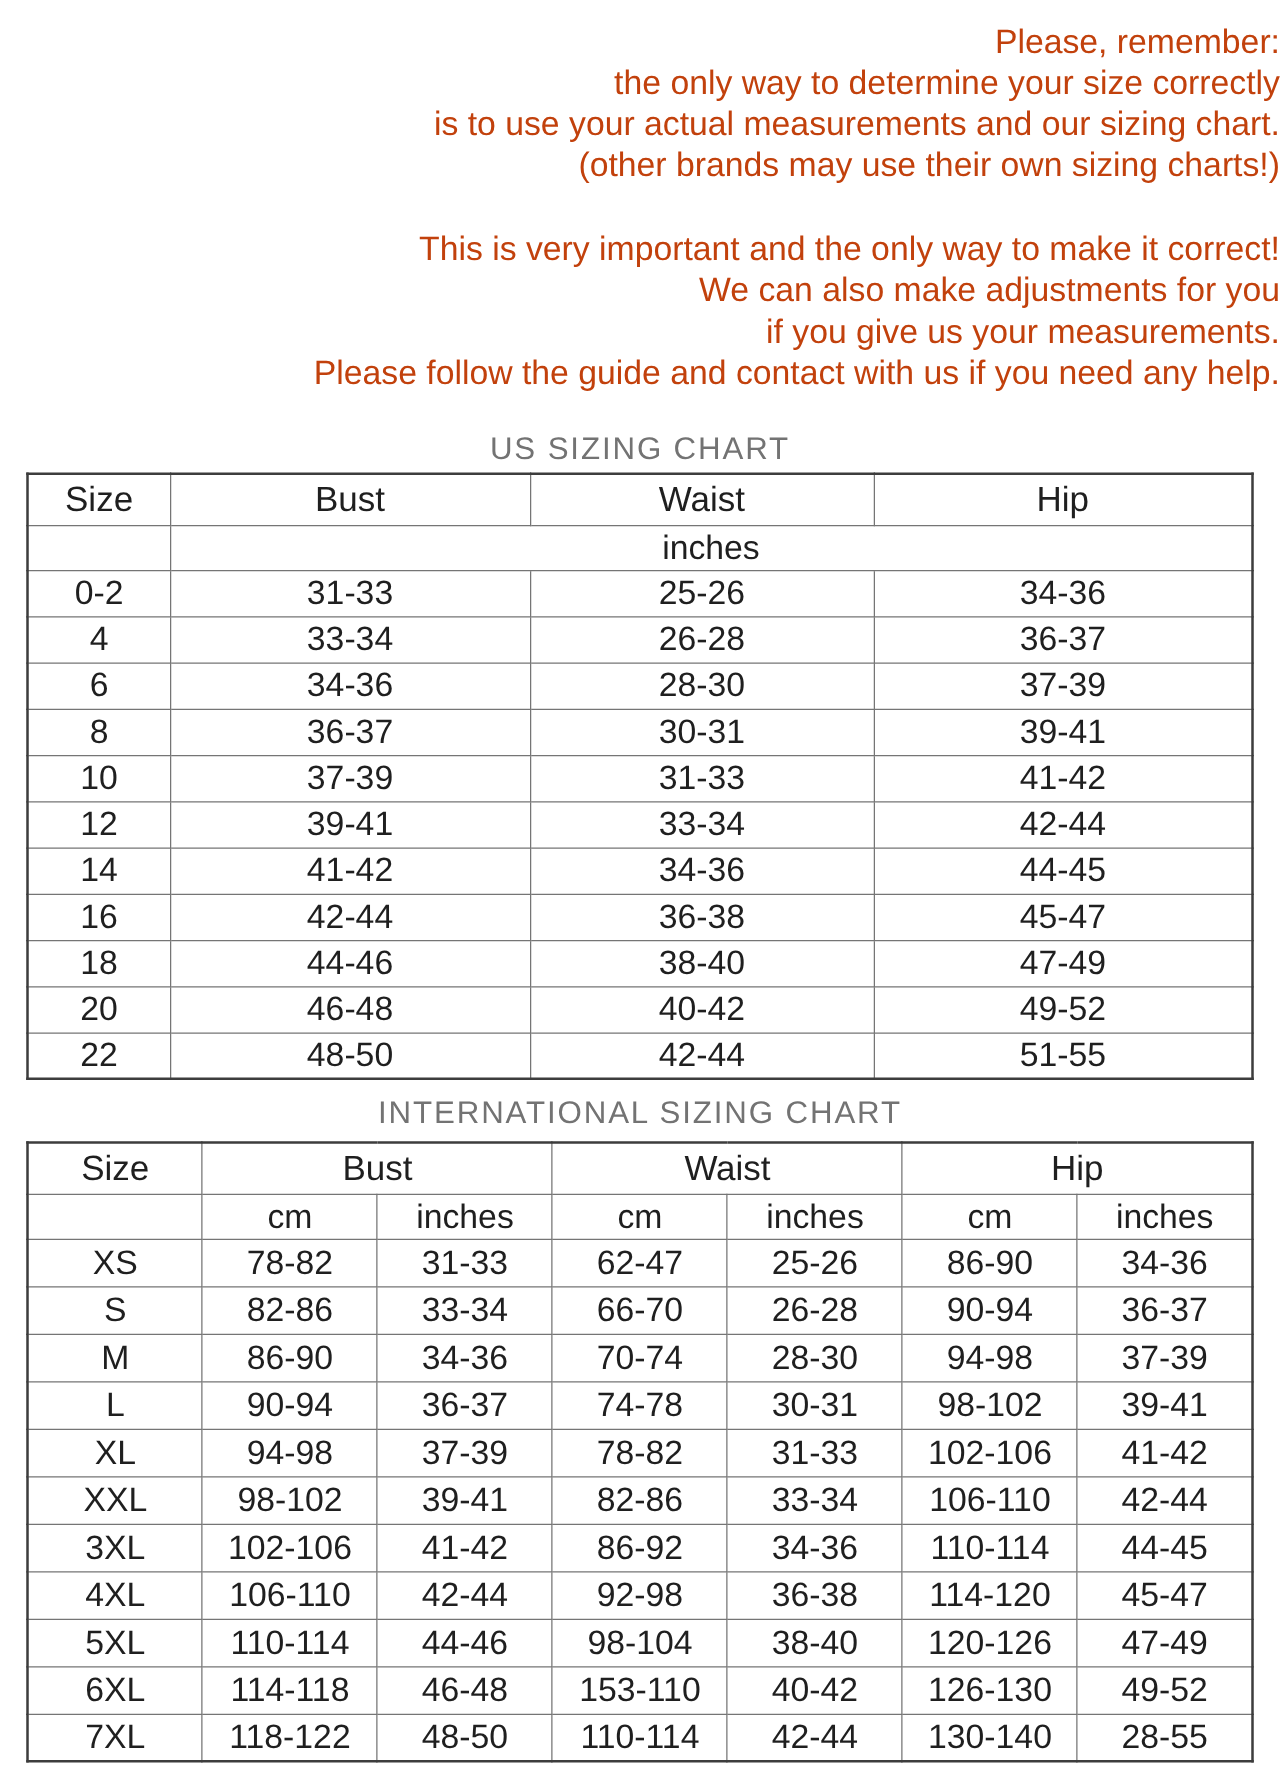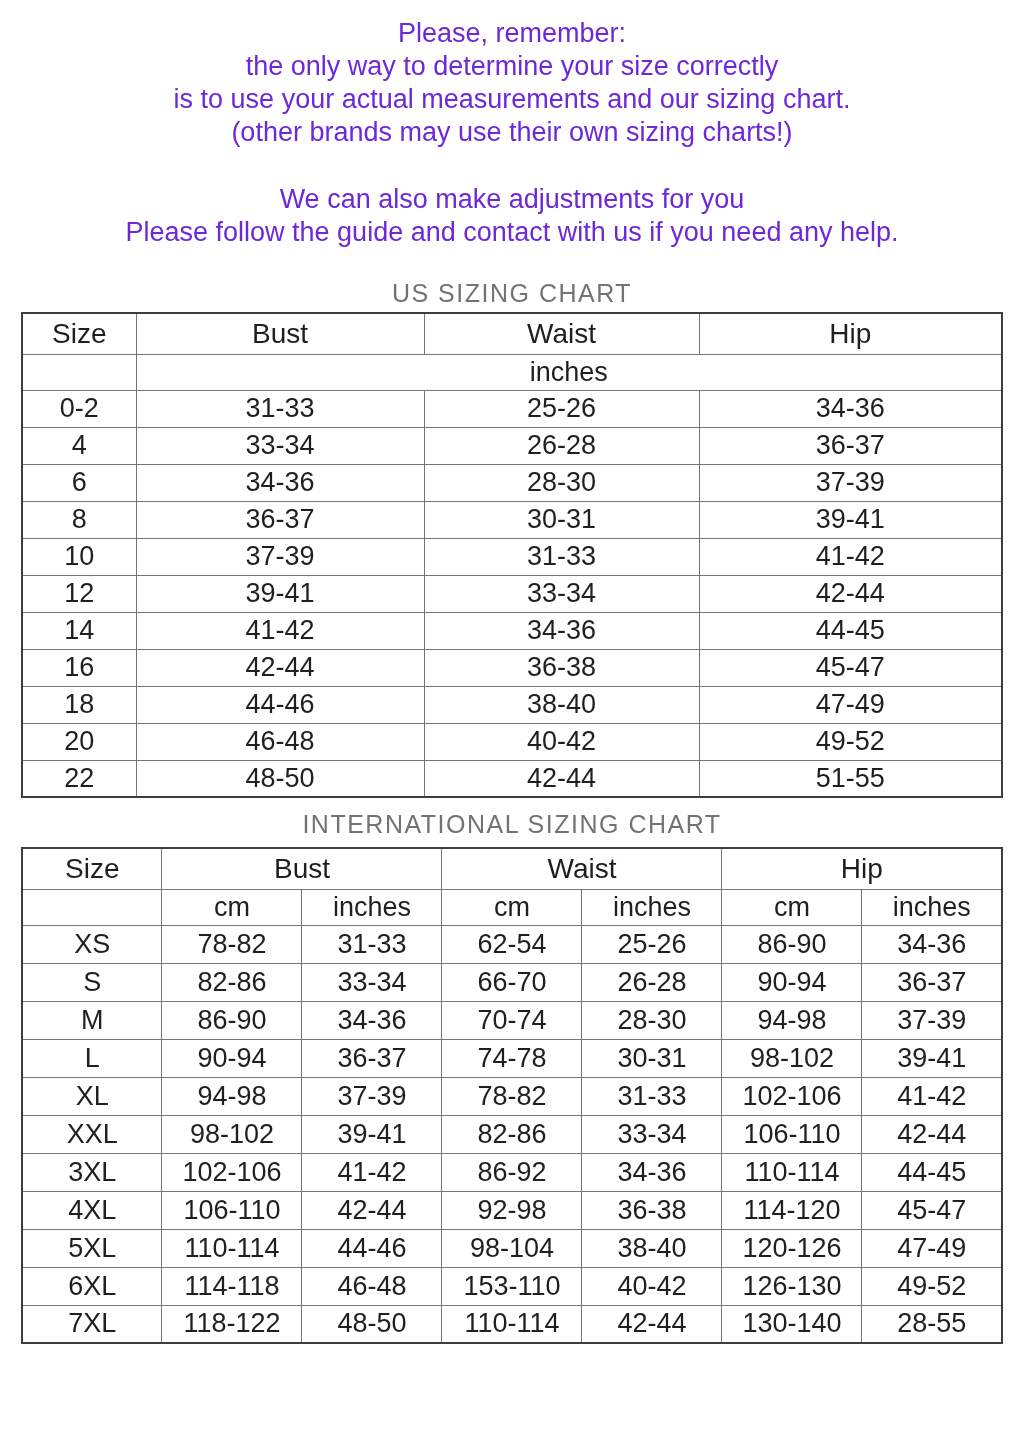--- a/index.html
+++ b/index.html
@@ -8,22 +8,22 @@
     width: 1024px; height: 1432px;
     background: #ffffff;
     font-family: "Liberation Sans", sans-serif;
     overflow: hidden;
   }
   .page { width: 1024px; height: 1432px; }
 
   
   .intro {
     padding-top: 17px;
-    text-align: center;
-    color: #6d28d9;
+    text-align: right;
+    color: #c2410c;
     font-size: 27px;
     line-height: 33px;
     font-weight: 300;
   }
   .intro p { margin: 0; }
   .intro-gap { height: 34px; }
 
   
   .chart-title {
     margin: 0;
@@ -64,21 +64,23 @@
 <body>
 
 <div class="page">
 
   <div class="intro">
     <p>Please, remember:</p>
     <p>the only way to determine your size correctly</p>
     <p>is to use your actual measurements and our sizing chart.</p>
     <p>(other brands may use their own sizing charts!)</p>
     <div class="intro-gap"></div>
+    <p>This is very important and the only way to make it correct!</p>
     <p>We can also make adjustments for you</p>
+    <p>if you give us your measurements.</p>
     <p>Please follow the guide and contact with us if you need any help.</p>
   </div>
 
   <h2 class="chart-title us">US SIZING CHART</h2>
 
   <table class="sizing us">
     <colgroup>
       <col style="width:114px">
       <col style="width:288px">
       <col style="width:275px">
@@ -193,21 +195,21 @@
         <td>inches</td>
         <td>cm</td>
         <td>inches</td>
       </tr>
     </thead>
     <tbody id="intl-body">
         <tr>
           <td>XS</td>
           <td>78-82</td>
           <td>31-33</td>
-          <td>62-54</td>
+          <td>62-47</td>
           <td>25-26</td>
           <td>86-90</td>
           <td>34-36</td>
         </tr>
         <tr>
           <td>S</td>
           <td>82-86</td>
           <td>33-34</td>
           <td>66-70</td>
           <td>26-28</td>

